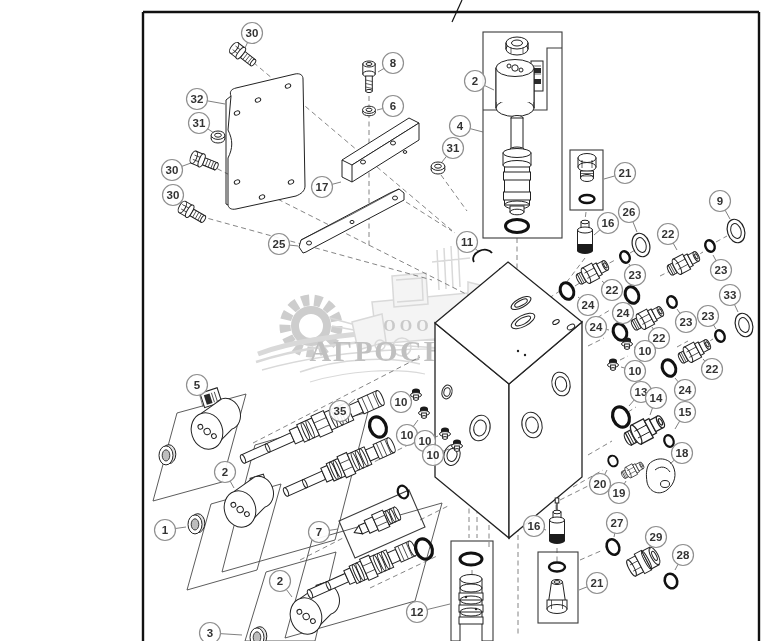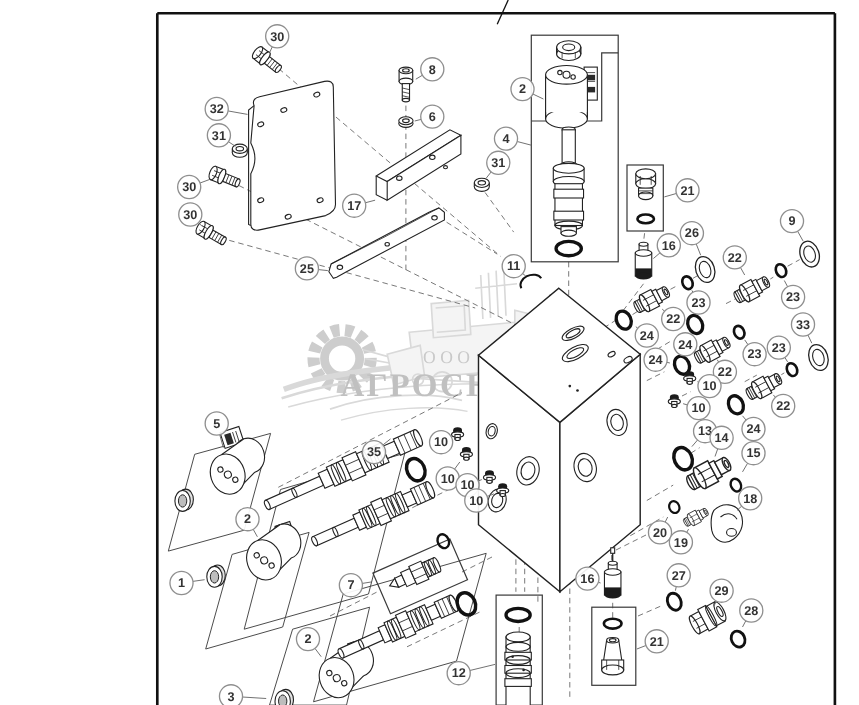--- a/index.html
+++ b/index.html
@@ -1,21 +1,21 @@
 <!DOCTYPE html>
 <html><head>
 <meta charset="utf-8">
 <style>
   html,body{margin:0;padding:0;background:#fff;}
   .stage{position:relative;width:781px;height:641px;background:#fff;overflow:hidden;
          font-family:"Liberation Sans",sans-serif;}
   .wm{position:absolute;left:0;top:0;width:781px;height:641px;z-index:0;}
   .wm-text{position:absolute;color:#c6c6c6;font-family:"Liberation Serif",serif;
            text-align:center;user-select:none;}
-  .wm-ooo{left:358px;top:317px;width:100px;font-size:16px;letter-spacing:4px;color:#c9c9c9;}
+  .wm-ooo{left:358px;top:317px;width:100px;font-size:16px;letter-spacing:4px;color:#c9c9c9;font-weight:bold;}
   .wm-name{left:288px;top:334px;width:228px;font-size:30px;font-weight:bold;
            letter-spacing:2px;color:#c0c0c0;}
   svg.main{position:absolute;left:0;top:0;z-index:1;}
 </style>
 </head>
 <body>
 
 <div class="stage">
   <div class="wm">
     <svg id="wm-svg" width="781" height="641">

